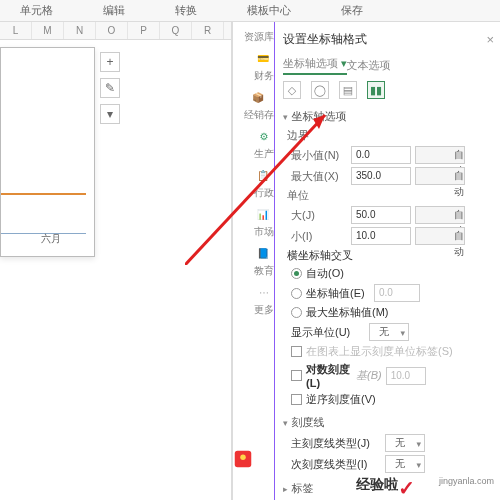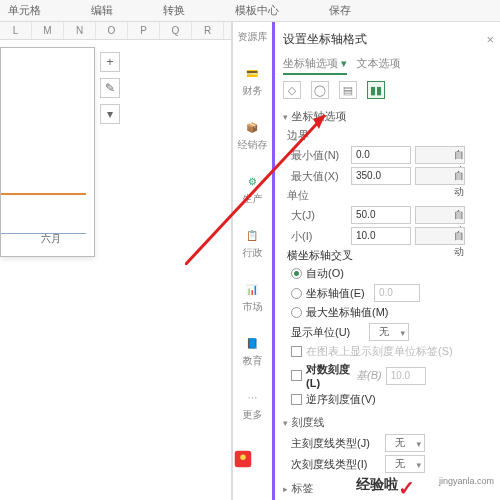--- a/index.html
+++ b/index.html
@@ -1,37 +1,37 @@
 <!DOCTYPE html>
 <html><head>
 <meta charset="utf-8">
 <style>
   * { box-sizing: border-box; font-family: "Microsoft YaHei", Arial, sans-serif; }
   body { margin:0; width:500px; height:500px; background:#fff; overflow:hidden; font-size:11px; color:#333; position:relative;}
-  .toolbar { display:flex; height:22px; border-bottom:1px solid #dcdcdc; background:#f7f7f7; align-items:center; padding:0 8px; gap:50px;}
+  .toolbar { display:flex; height:22px; border-bottom:1px solid #dcdcdc; background:#f7f7f7; align-items:center; padding:0 20px; gap:50px;}
   .toolbar span { color:#666; font-size:11px;}
   .gridzone { position:relative; height:478px; display:flex;}
   .sheetarea { flex:1 1 auto; border-right:1px solid #dcdcdc; position:relative; overflow:hidden;}
   .colheads { display:flex; border-bottom:1px solid #dcdcdc; background:#f7f7f7; height:18px;}
   .colheads div { flex:0 0 32px; text-align:center; color:#888; border-right:1px solid #e5e5e5; font-size:10px; line-height:18px;}
   .chartbox { position:absolute; left:0; top:25px; width:95px; height:210px; border:1px solid #bbb; background:#fff; box-shadow:0 2px 6px rgba(0,0,0,.1); }
   .chartline { position:absolute; left:0; right:8px; top:145px; border-top:2px solid #e08b37;}
   .chartline2 { position:absolute; left:0; right:8px; top:185px; border-top:1px solid #8aa9c9;}
   .xlab { position:absolute; bottom:10px; left:40px; font-size:10px; color:#666;}
   .charttools { position:absolute; left:100px; top:30px; display:flex; flex-direction:column; gap:6px;}
   .ctbtn { width:20px; height:20px; border:1px solid #ccc; background:#fff; display:flex; align-items:center; justify-content:center; color:#666; font-size:12px;}
   .rightpane { flex:0 0 268px; display:flex; border-left:1px solid #dcdcdc;}
-  .sidetabs { flex:0 0 42px; border-right:3px solid #8b5cf6; display:flex; flex-direction:column; align-items:center; padding-top:8px; gap:20px;}
+  .sidetabs { flex:0 0 42px; border-right:1px solid #8b5cf6; display:flex; flex-direction:column; align-items:flex-end; padding-top:8px; gap:5px;}
   .sidetabs .sitem { display:flex; flex-direction:column; align-items:center; gap:2px; color:#888; font-size:10px;}
   .sidetabs .sitem .ic { width:18px; height:18px; display:flex; align-items:center; justify-content:center;}
   .panel { flex:1 1 auto; padding:6px 6px 6px 8px; overflow:hidden;}
   .ptitle { display:flex; align-items:center; justify-content:space-between; height:22px;}
   .ptitle span { font-size:12px; color:#333;}
   .ptitle .x { color:#999; font-size:13px;}
-  .tabs { display:flex; gap:10px; margin:6px 0 6px 0;}
+  .tabs { display:flex; margin:6px 0 6px 0;align-items:flex-end;}
   .tabs span { color:#888; font-size:11px; padding-bottom:2px;}
   .tabs .act { color:#3a8f5a; border-bottom:2px solid #3a8f5a;}
   .icorow { display:flex; gap:10px; align-items:center; margin:4px 0 10px 0;}
   .icorow .ic { width:18px; height:18px; border:1px solid #ccc; display:flex; align-items:center; justify-content:center; color:#888; font-size:11px;}
   .icorow .ic.act { border-color:#3a8f5a; color:#3a8f5a; background:#eef6f0;}
   .section { margin-bottom:8px;}
   .sechdr { display:flex; align-items:center; gap:4px; color:#555; font-size:11px; margin:4px 0 4px 0;}
   .caret { color:#888; font-size:9px;}
   .row { display:flex; align-items:center; gap:4px; margin:3px 0 3px 8px;}
   .lbl { flex:0 0 56px; color:#666; font-size:11px;}

